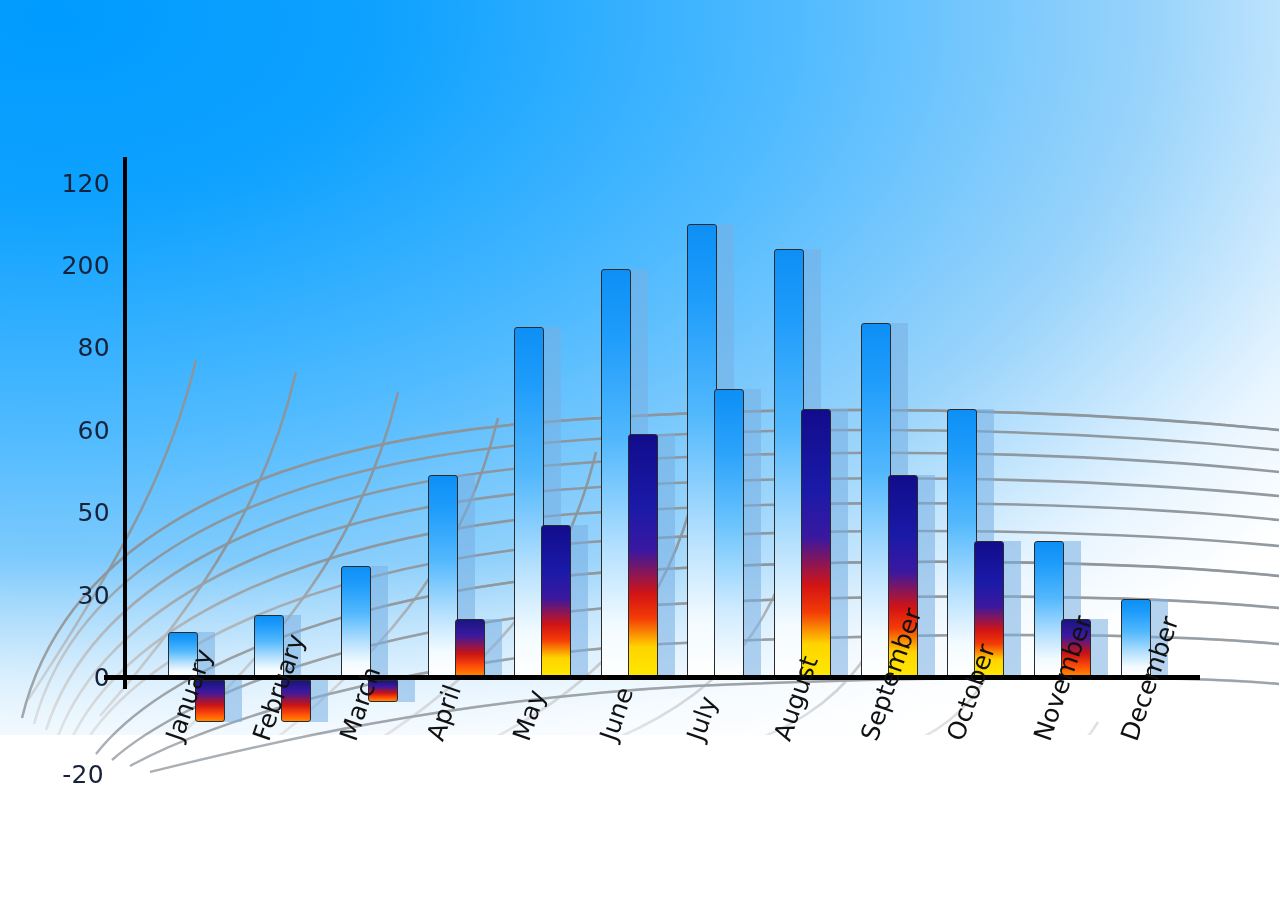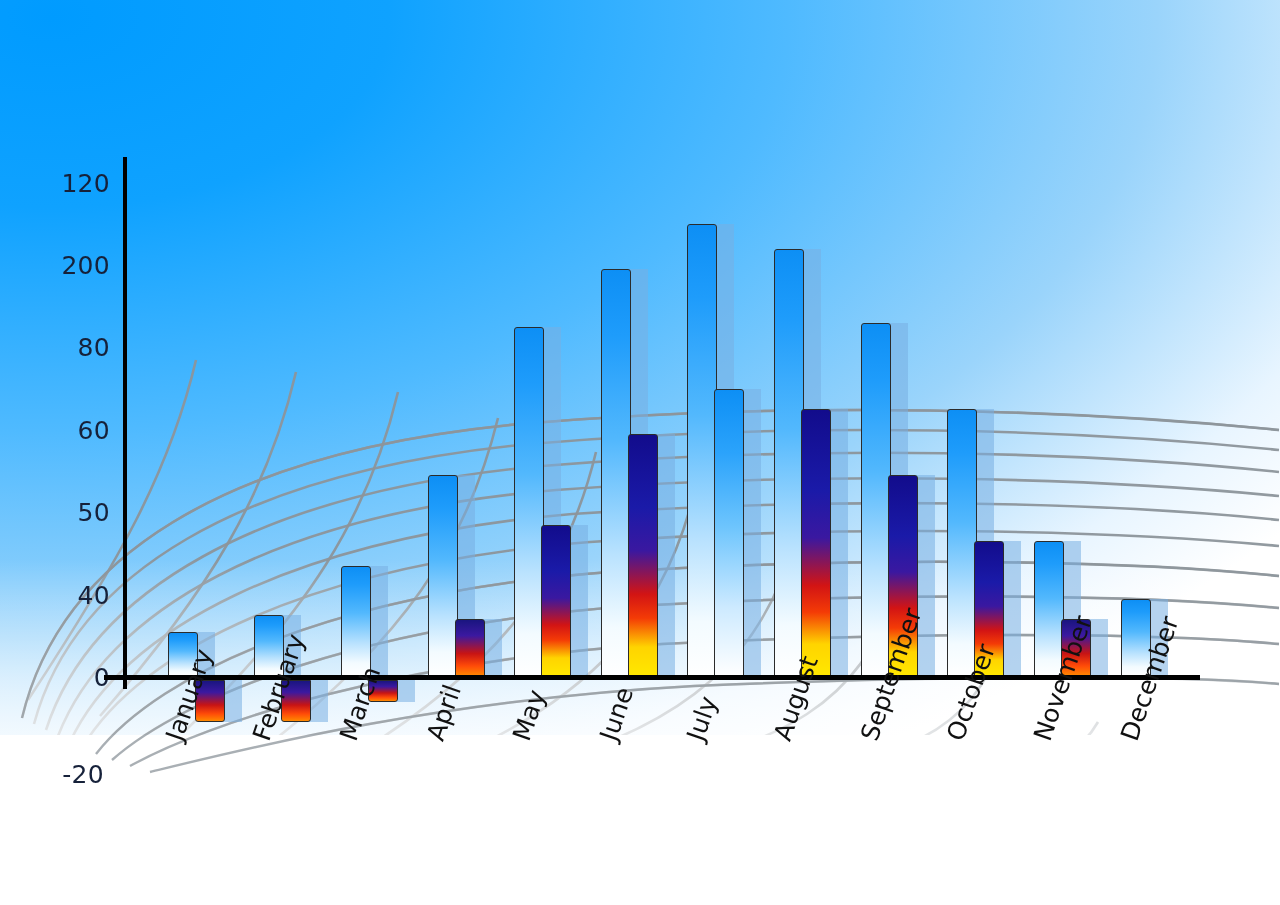--- a/index.html
+++ b/index.html
@@ -89,21 +89,21 @@
     </g>
   </svg>
 
   <div class="plot">
 
     <div class="ytick" style="left:50px;top:169px;">120</div>
     <div class="ytick" style="left:50px;top:251px;">200</div>
     <div class="ytick" style="left:50px;top:333px;">80</div>
     <div class="ytick" style="left:50px;top:416px;">60</div>
     <div class="ytick" style="left:50px;top:498px;">50</div>
-    <div class="ytick" style="left:50px;top:581px;">40</div>
+    <div class="ytick" style="left:50px;top:581px;">30</div>
     <div class="ytick" style="left:50px;top:663px;">0</div>
     <div class="ytick" style="left:44px;top:760px;">-20</div>
 
     <div class="shadow" style="left:185px;top:632px;height:45px;"></div>
     <div class="bar up s1" style="left:168px;top:632px;height:45px;"></div>
     <div class="shadow" style="left:212px;top:680px;height:42px;"></div>
     <div class="bar dn s2hot-sm" style="left:195px;top:680px;height:42px;"></div>
 
     <div class="shadow" style="left:271px;top:615px;height:62px;"></div>
     <div class="bar up s1" style="left:254px;top:615px;height:62px;"></div>

